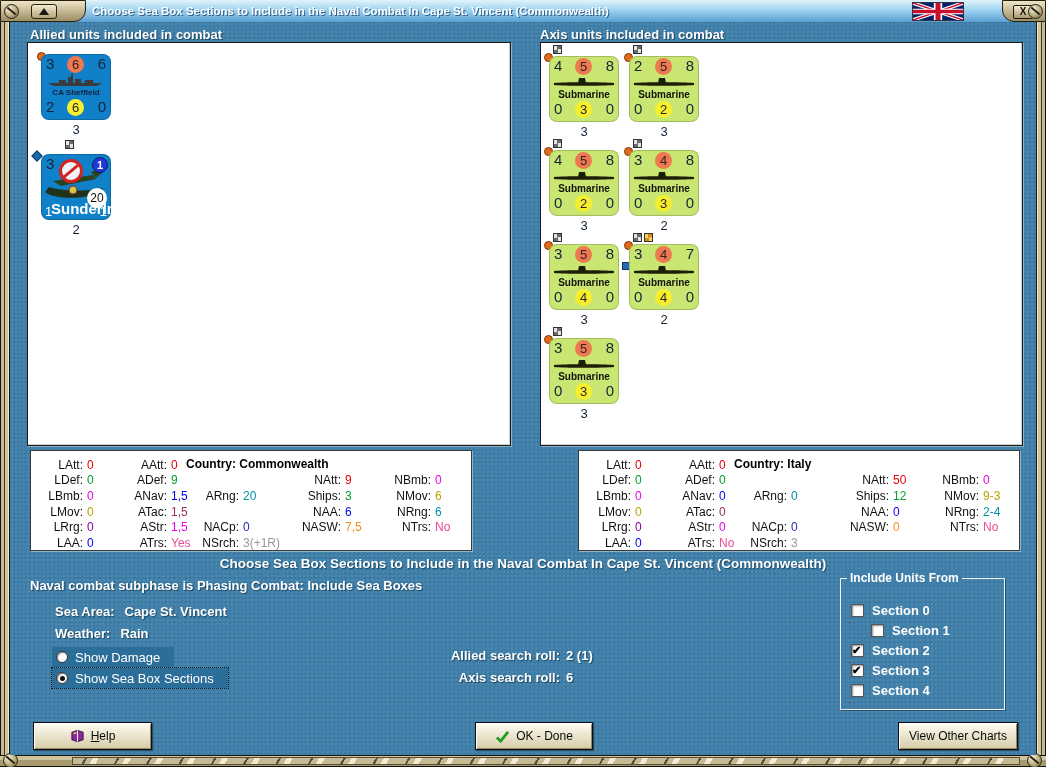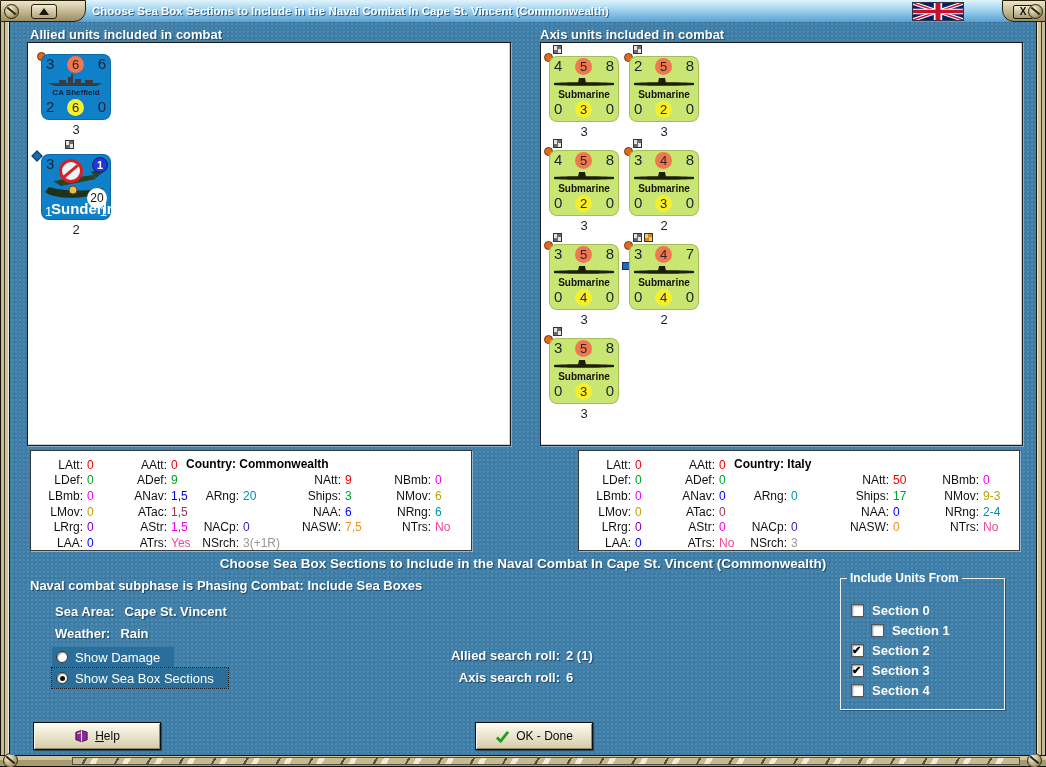--- a/index.html
+++ b/index.html
@@ -554,21 +554,21 @@
           </div>
       </div>
       <div class="scol sc4">
         <div class="stat"></div>
         <div class="stat">
             <span class="sl">NAtt:</span>
             <span class="sv v-red">50</span>
           </div>
         <div class="stat">
             <span class="sl">Ships:</span>
-            <span class="sv v-green">17</span>
+            <span class="sv v-green">12</span>
           </div>
         <div class="stat">
             <span class="sl">NAA:</span>
             <span class="sv v-blue">0</span>
           </div>
         <div class="stat">
             <span class="sl">NASW:</span>
             <span class="sv v-orange">0</span>
           </div>
         <div class="stat"></div>
@@ -637,33 +637,36 @@
       <div class="cbrow" style="top:82px;">
         <span class="cb" data-checked="true"></span>
         <span class="cblabel">Section 3</span>
       </div>
       <div class="cbrow" style="top:102px;">
         <span class="cb" data-checked="false"></span>
         <span class="cblabel">Section 4</span>
       </div>
     </div>
 
-    <div class="btn btn-help" style="left:23px;width:128px;">
+    <div class="btn btn-help" style="left:23px;width:119px;">
       <span class="bicon">
         <svg width="15" height="14" viewBox="0 0 16 14">
           <path d="M2 3 L8 1 L14 3 L14 11 L8 13 L2 11 Z" fill="#8a2a9a" stroke="#3a1040"></path>
           <path d="M8 1 L8 13" stroke="#ffffff" stroke-width="1"></path>
           <path d="M3.5 4.5 L7 3.5" stroke="#f5c242" stroke-width="1.5"></path>
         </svg>
       </span>
       <span class="blabel">Help</span>
     </div>
     <div class="btn" style="left:465px;width:118px;">
       <span class="bicon">
         <svg width="15" height="13" viewBox="0 0 16 14">
             <path d="M2 8 L6 12 L14 2" stroke="#1f9e1f" stroke-width="3" fill="none"></path>
           </svg>
       </span>
       <span class="blabel">OK - Done</span>
     </div>
+    <div class="btn" style="left:888px;width:120px;">
+      <span class="blabel">View Other Charts</span>
+    </div>
 
   </div>
 </div>
 
 </body></html>

